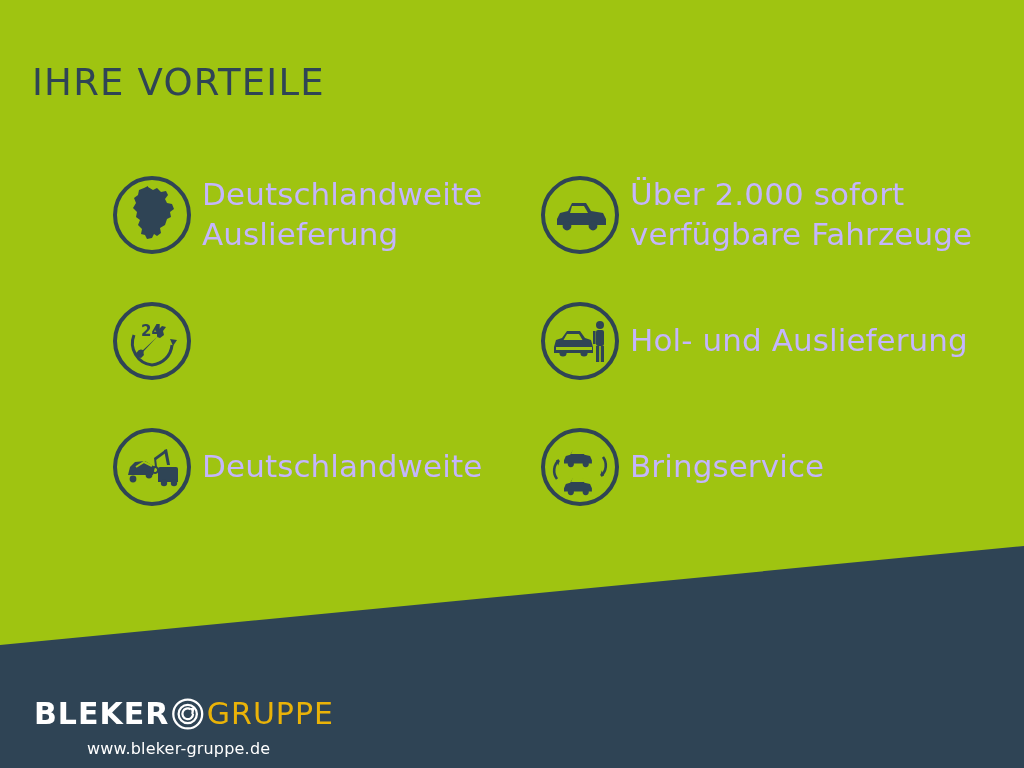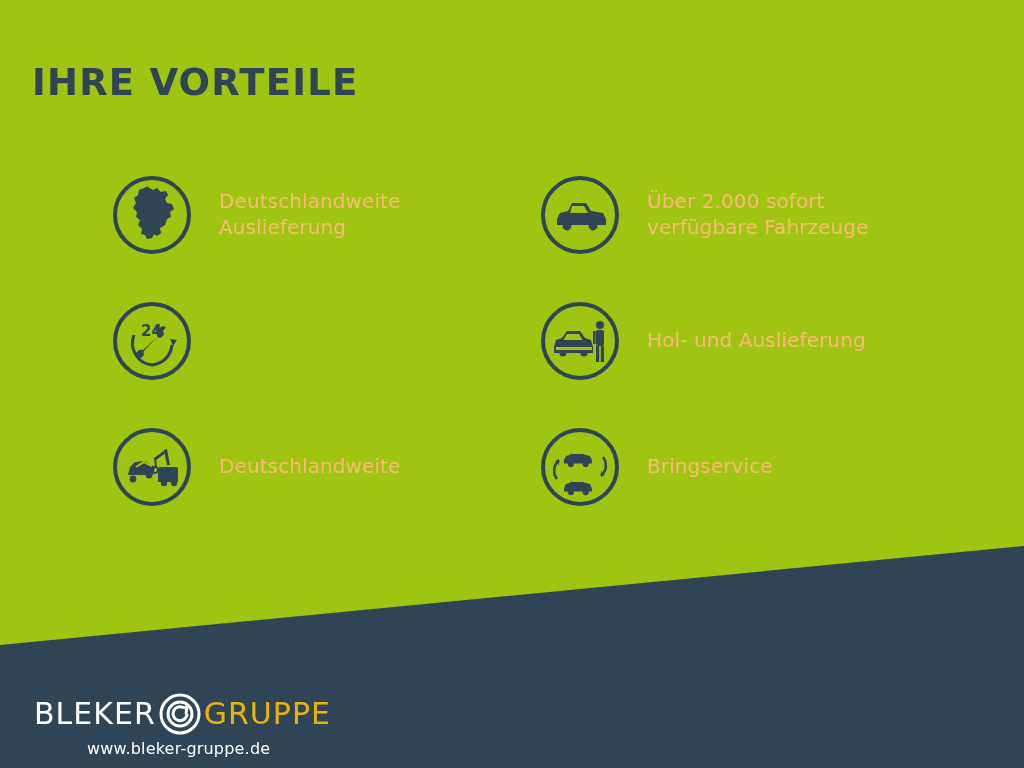--- a/index.html
+++ b/index.html
@@ -26,21 +26,21 @@
     height: 660px;
     background: #9fc411;
     -webkit-clip-path: polygon(0 0, 1024px 0, 1024px 546px, 0 645px);
     clip-path: polygon(0 0, 1024px 0, 1024px 546px, 0 645px);
   }
   #headline {
     position: absolute;
     left: 32px;
     top: 64px;
     font-size: 37px;
-    font-weight: bold;
+    font-weight: normal;
     letter-spacing: 1.2px;
     color: #2f4455;
     line-height: 1;
     white-space: nowrap;
   }
   
   #benefits {
     position: absolute;
     left: 0;
     top: 152px;
@@ -59,43 +59,43 @@
     height: 126px;
   }
   .badge {
     flex: 0 0 auto;
     width: 80px;
     height: 80px;
     position: relative;
   }
   .badge svg { display: block; }
   .benefit-label {
-    margin-left: 27px;
-    font-size: 20px;
+    margin-left: 10px;
+    font-size: 31px;
     line-height: 1.28;
-    color: #fdba74;
+    color: #c4b5fd;
     white-space: pre-line;
     letter-spacing: 0.1px;
   }
   
   #footer-logo {
     position: absolute;
     left: 34px;
     top: 694px;
     width: 300px;
     height: 70px;
   }
   #logo-row {
     display: flex;
     align-items: center;
     height: 40px;
   }
   #logo-word-1 {
     font-size: 30px;
-    font-weight: normal;
+    font-weight: bold;
     color: #ffffff;
     letter-spacing: 1px;
     line-height: 1;
   }
   #logo-mark { margin: 0 2px 0 2px; display: block; }
   #logo-word-2 {
     font-size: 30px;
     font-weight: normal;
     color: #eab308;
     letter-spacing: 1px;

